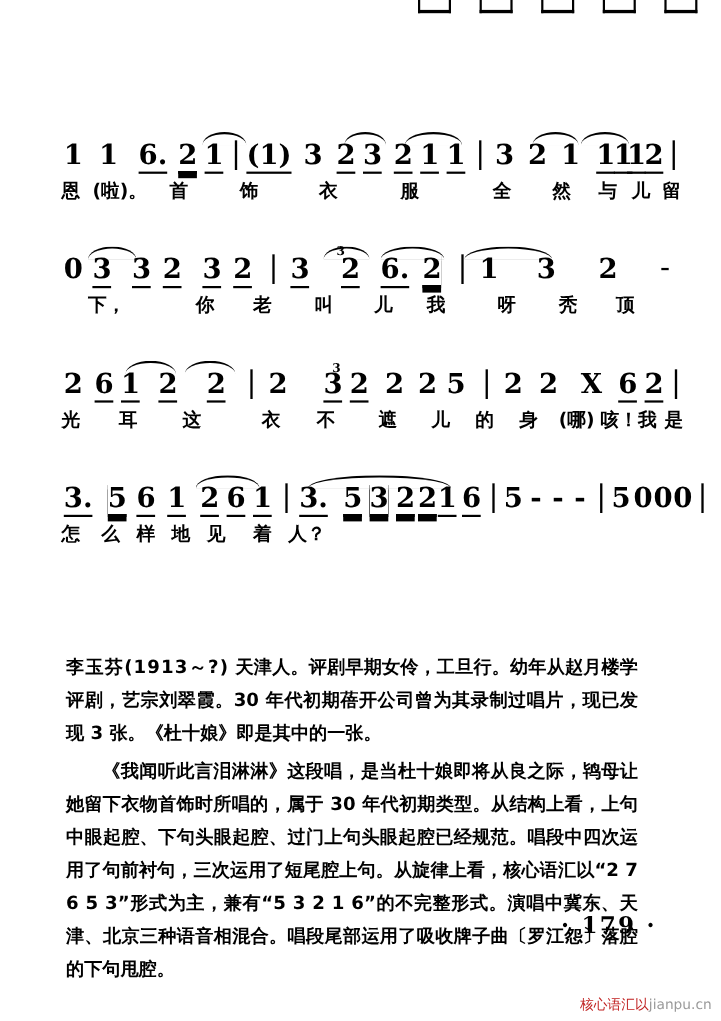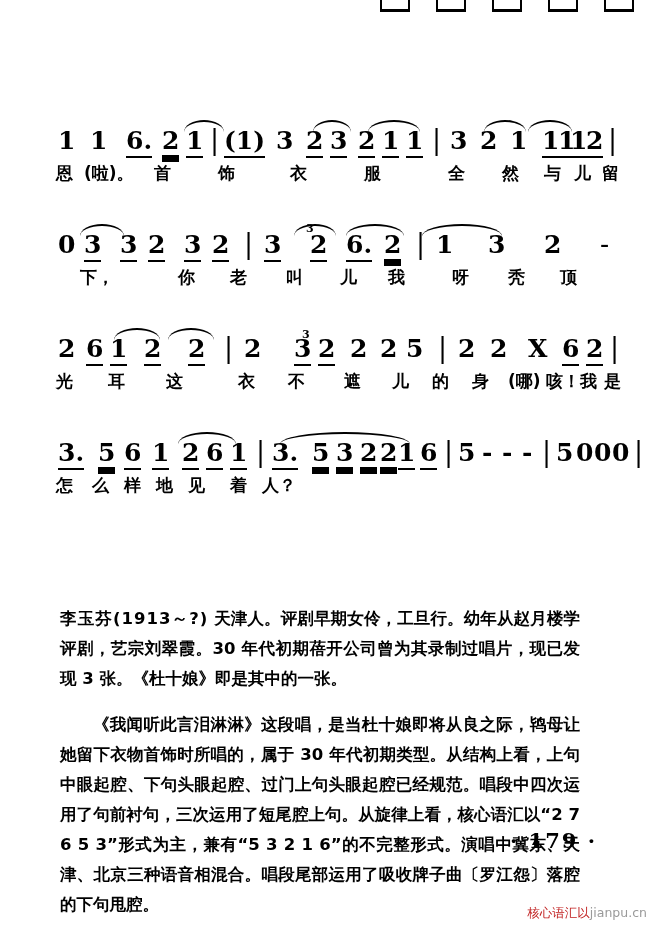--- a/index.html
+++ b/index.html
@@ -98,21 +98,21 @@
     left: 60px;
     top: 588px;
     width: 520px;
     font-family: "DejaVu Sans", "Liberation Sans", sans-serif;
     font-size: 16.5px;
     font-weight: bold;
     line-height: 30px;
     text-align: justify;
     color: #000;
   }
-  .bio p { margin: 16px 0 0 0; text-indent: 0; }
+  .bio p { margin: 4px 0 0 0; text-indent: 0; }
   .bio p.indent { text-indent: 33px; }
   .bio .name { letter-spacing: 1px; }
 
   .pagenum {
     position: absolute;
     right: 58px;
     top: 828px;
     font-family: "DejaVu Serif", "Liberation Serif", serif;
     font-size: 21px;
     font-weight: bold;

